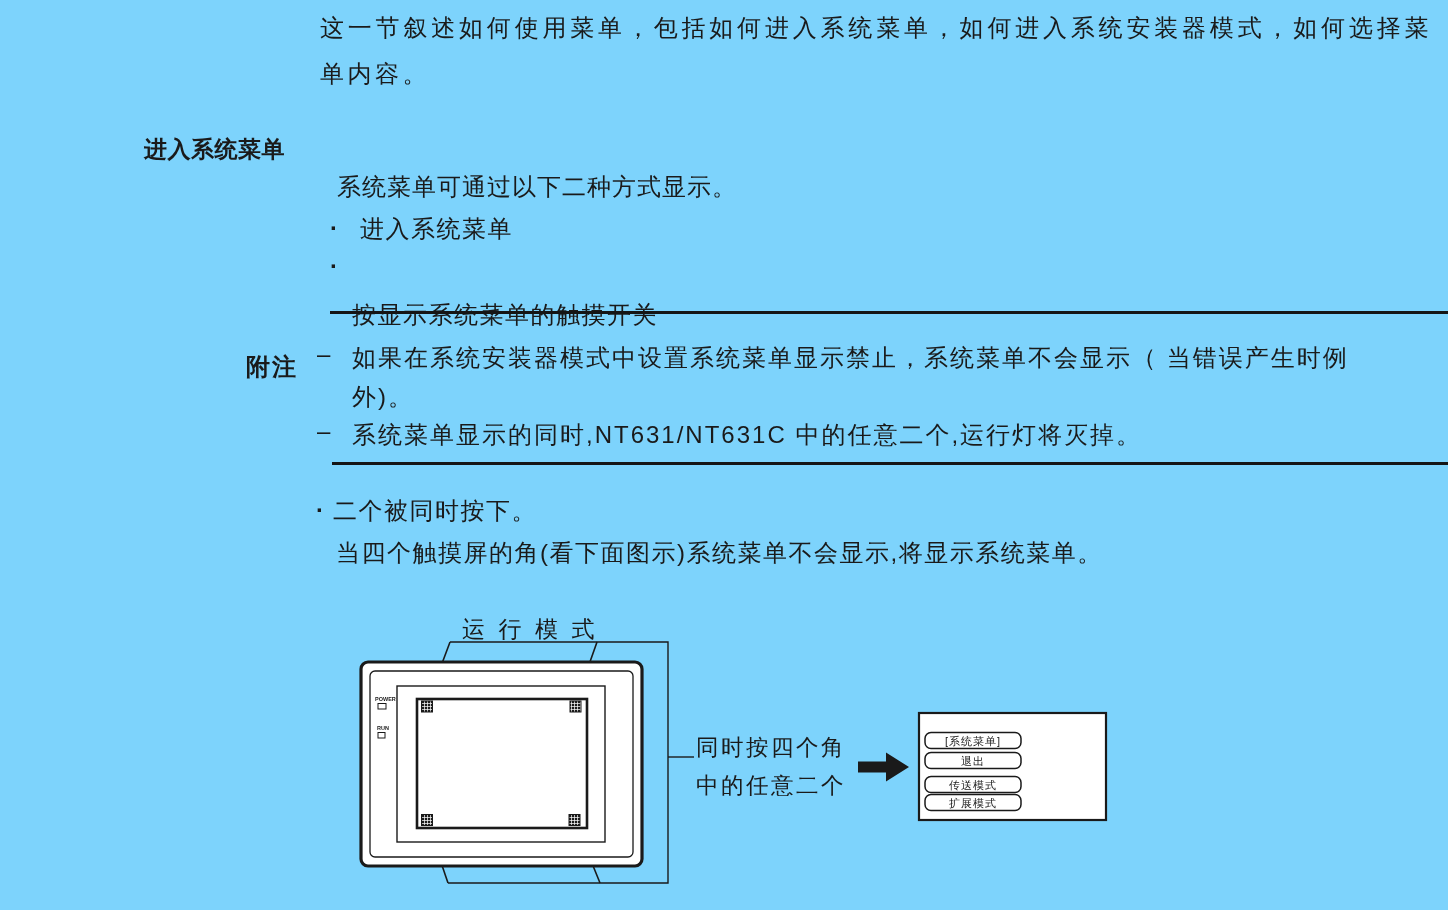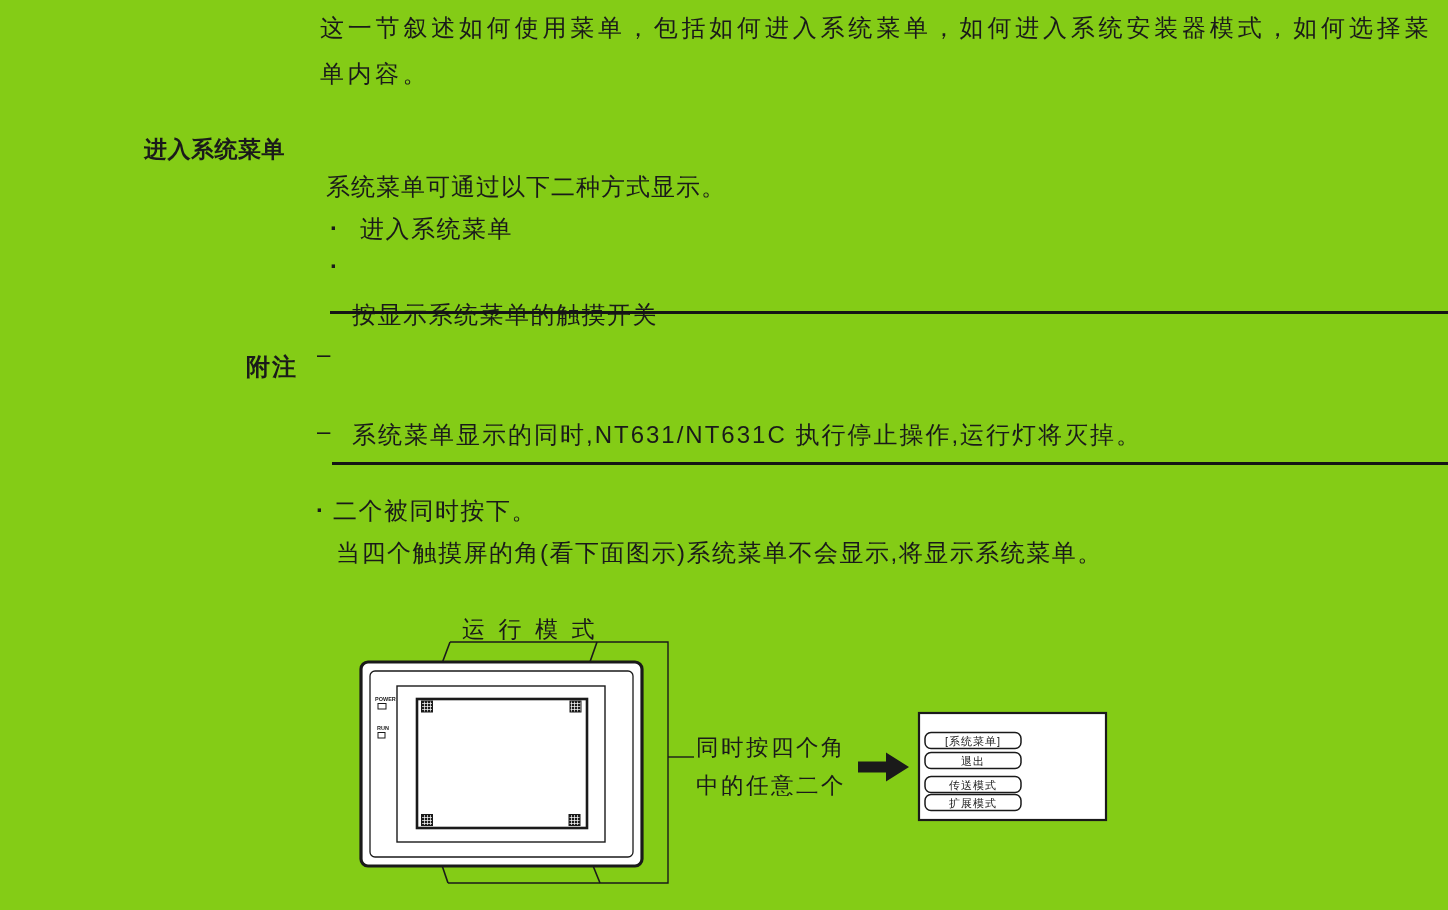--- a/index.html
+++ b/index.html
@@ -1,17 +1,17 @@
 <!DOCTYPE html>
 <html><head>
 <meta charset="utf-8">
 <style>
   html,body{margin:0;padding:0;background:#e8e8e8;}
   #page{
-    position:relative;width:1448px;height:910px;background:#84cc16;overflow:hidden;
+    position:relative;width:1448px;height:910px;background:#7dd3fc;overflow:hidden;
     font-family:"Liberation Sans","DejaVu Sans",sans-serif;color:#1a1a1a;
   }
   .abs{position:absolute;white-space:pre;}
   .wrapblock{position:absolute;white-space:normal;}
   .cn{font-size:24px;line-height:30px;}
   .intro{
     width:1112px;font-size:24px;letter-spacing:3.5px;line-height:46px;
     text-align:justify;text-align-last:left;
   }
   .heading{font-size:23px;font-weight:bold;letter-spacing:0.5px;}
@@ -22,36 +22,37 @@
 </style>
 </head>
 <body>
 
 <div id="page">
 
   <div class="wrapblock intro" style="left:320px;top:5px;">这一节叙述如何使用菜单，包括如何进入系统菜单，如何进入系统安装器模式，如何选择菜单内容。</div>
 
   <div class="abs heading" style="left:144px;top:134px;">进入系统菜单</div>
 
-  <div class="abs cn" style="left:326px;top:172px;letter-spacing:1px;">系统菜单可通过以下二种方式显示。</div>
+  <div class="abs cn" style="left:337px;top:172px;letter-spacing:1px;">系统菜单可通过以下二种方式显示。</div>
 
   <div class="abs dot" style="left:330px;top:214px;">·</div>
   <div class="abs cn" style="left:360px;top:214px;letter-spacing:1.5px;">进入系统菜单</div>
 
   <div class="abs dot" style="left:330px;top:252px;">·</div>
   <div class="abs cn" style="left:352px;top:252px;letter-spacing:1.5px;margin-top:48px;">按显示系统菜单的触摸开关</div>
 
   <div class="rule" style="left:330px;top:311px;width:1118px;"></div>
 
   <div class="abs" style="left:246px;top:339px;font-size:24px;font-weight:bold;letter-spacing:2px;margin-top:12px;">附注</div>
 
   <div class="abs" style="left:317px;top:340px;font-size:24px;">–</div>
+  <div class="wrapblock notetext" style="left:352px;top:339px;width:1016px;">如果在系统安装器模式中设置系统菜单显示禁止，系统菜单不会显示（ 当错误产生时例外)。</div>
 
   <div class="abs" style="left:317px;top:417px;font-size:24px;">–</div>
-  <div class="abs notetext" style="left:352px;top:416px;">系统菜单显示的同时,NT631/NT631C 执行停止操作,运行灯将灭掉。</div>
+  <div class="abs notetext" style="left:352px;top:416px;">系统菜单显示的同时,NT631/NT631C 中的任意二个,运行灯将灭掉。</div>
 
   <div class="rule" style="left:332px;top:462px;width:1116px;"></div>
 
   <div class="abs dot" style="left:316px;top:496px;">·</div>
   <div class="abs cn" style="left:333px;top:496px;letter-spacing:1.5px;">二个被同时按下。</div>
   <div class="abs cn" style="left:336px;top:538px;letter-spacing:1.5px;">当四个触摸屏的角(看下面图示)系统菜单不会显示,将显示系统菜单。</div>
 
   <svg style="position:absolute;left:340px;top:598px;" width="790" height="302" viewBox="340 598 790 302">
     <defs>
       <pattern id="hatch" width="3" height="3" patternUnits="userSpaceOnUse">

